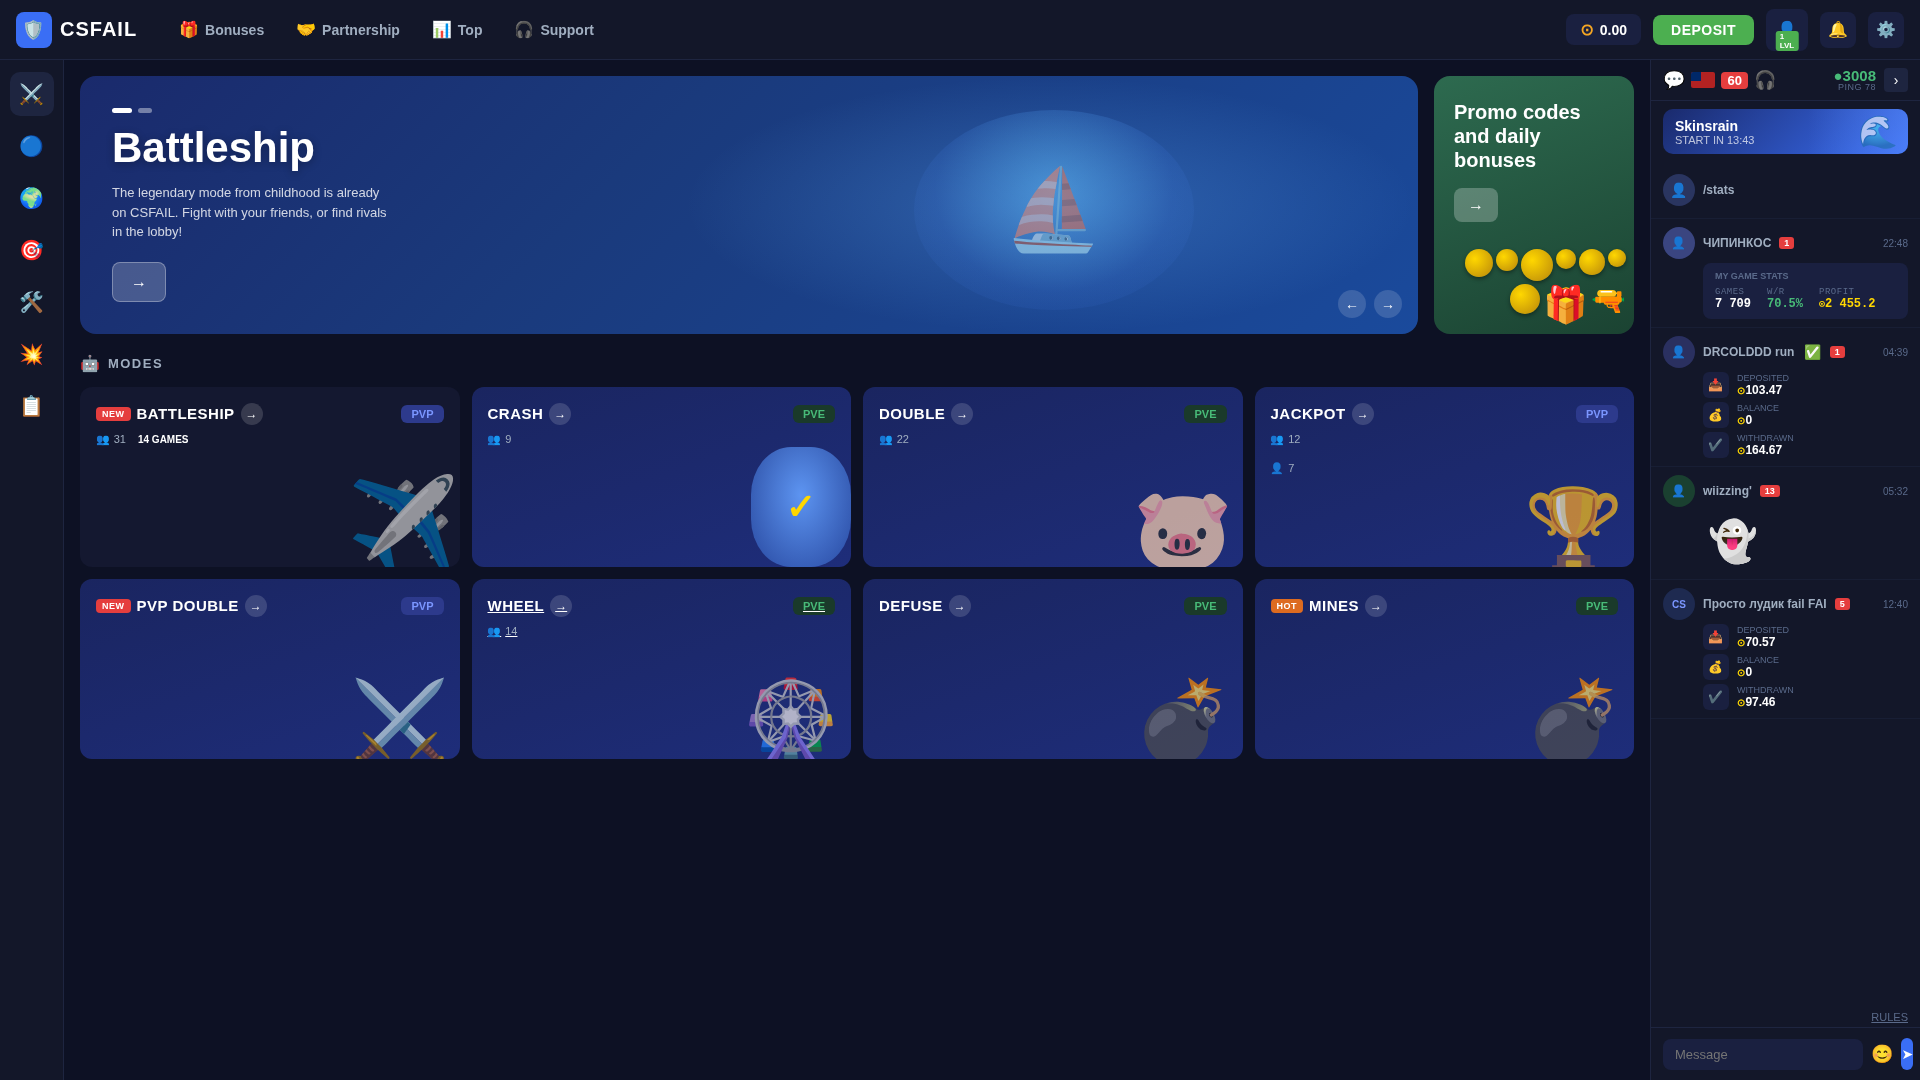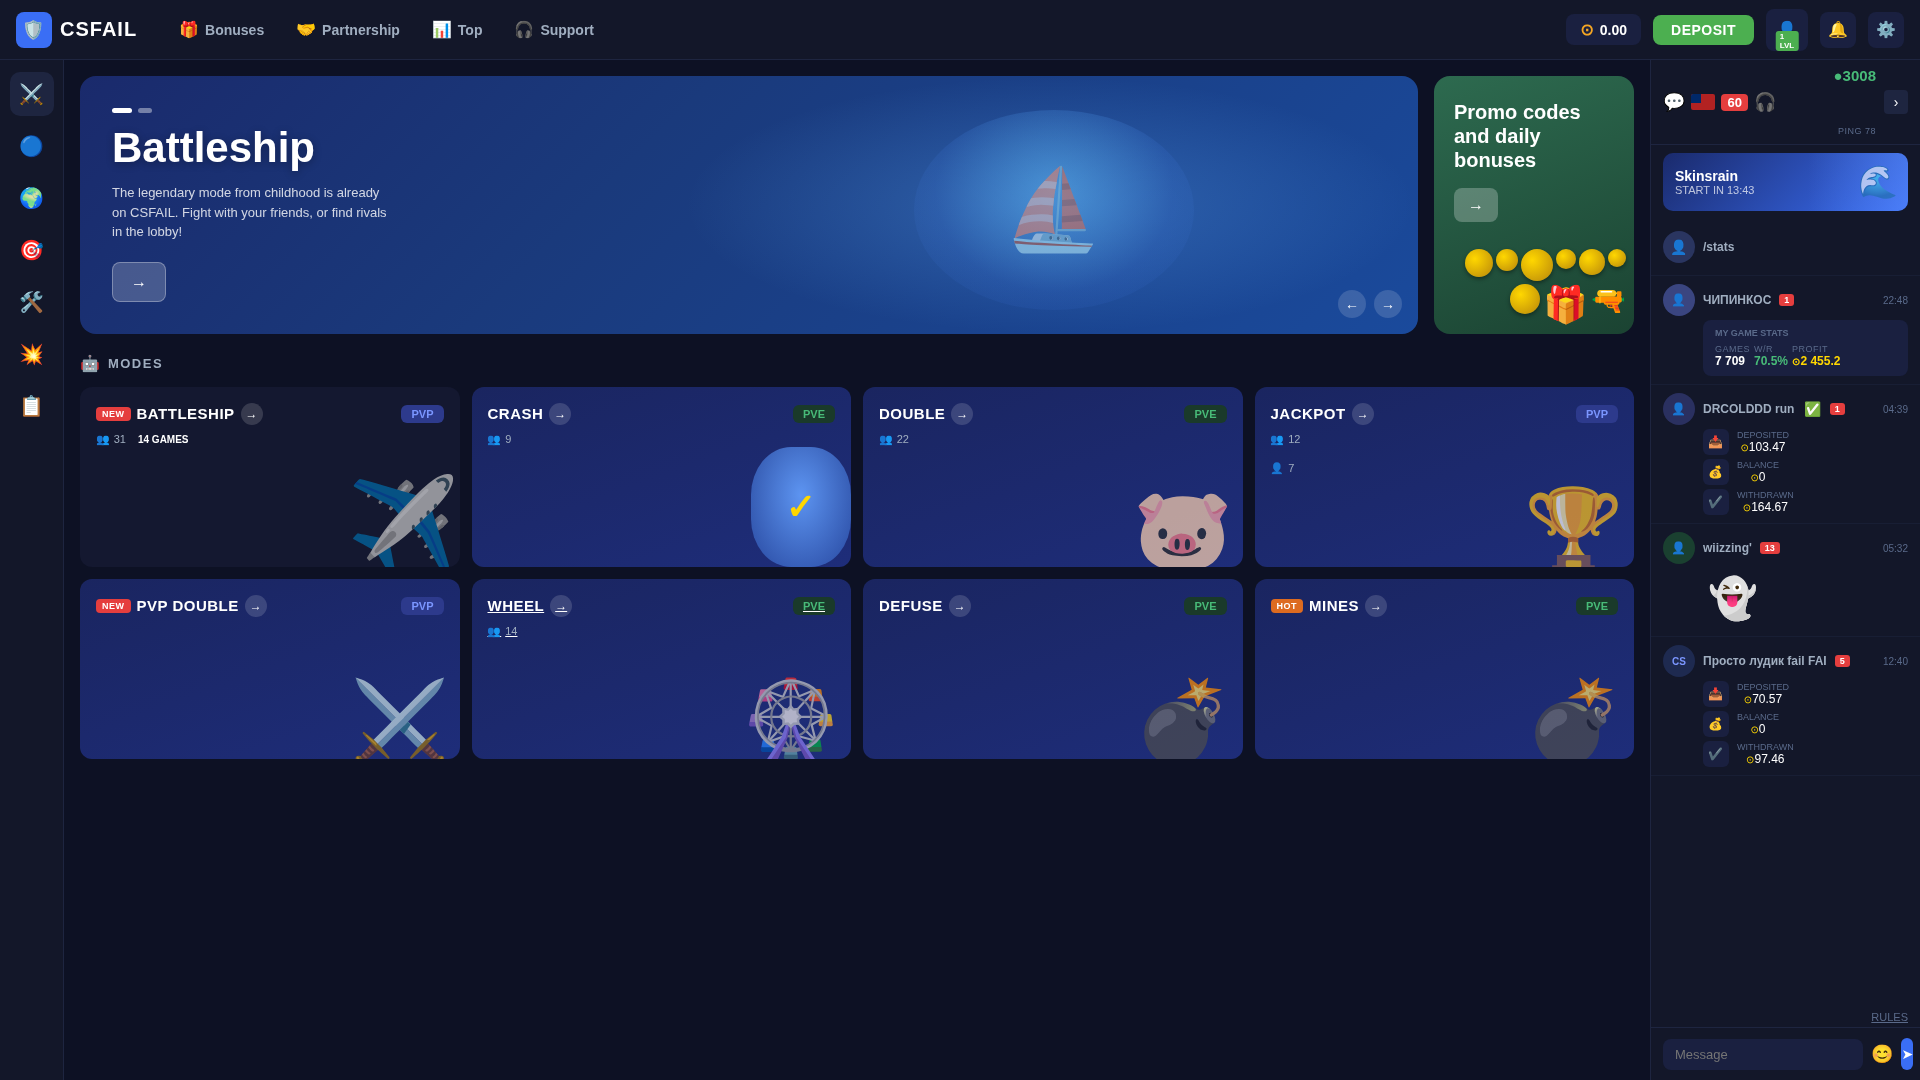--- a/index.html
+++ b/index.html
@@ -477,21 +477,21 @@
       align-items: center;
       justify-content: center;
       cursor: pointer;
       font-size: 14px;
     }
     
     .skinsrain-banner {
       margin: 8px 12px;
       border-radius: 10px;
       overflow: hidden;
-      height: 58px;
+      height: 45px;
       background: linear-gradient(135deg, #1a2a6c, #3a6ef5);
       display: flex;
       align-items: center;
       padding: 0 12px;
       cursor: pointer;
       position: relative;
     }
     .skinsrain-info { z-index: 1; }
     .skinsrain-name { font-size: 14px; font-weight: 700; }
     .skinsrain-sub { font-size: 11px; color: rgba(255,255,255,0.7); }
@@ -551,21 +551,22 @@
     }
     .chat-stats-box {
       background: #1a2040;
       border-radius: 8px;
       padding: 8px 12px;
       margin-left: 40px;
       margin-top: 4px;
     }
     .stats-row {
       display: flex;
-      gap: 4px;
+      gap: 16px;
+      font-family: Liberation Mono, monospace;
     }
     .stat-item {}
     .stat-label { font-size: 9px; color: #5a6a8a; text-transform: uppercase; letter-spacing: 0.5px; }
     .stat-value { font-size: 12px; font-weight: 700; }
     .stat-value.green { color: #48bb78; }
     .stat-value.gold { color: #ffd700; }
     .stat-value .coin-sym { color: #ffd700; font-size: 10px; }
     .chat-sticker {
       width: 60px;
       height: 60px;
@@ -590,21 +591,21 @@
       height: 26px;
       border-radius: 6px;
       background: #1a2040;
       display: flex;
       align-items: center;
       justify-content: center;
       font-size: 12px;
       color: #a0aec0;
     }
     .fin-label { font-size: 9px; color: #5a6a8a; text-transform: uppercase; }
-    .fin-value { font-size: 12px; font-weight: 400; text-align: center; }
+    .fin-value { font-size: 12px; font-weight: 700; }
     .fin-value .sym { color: #ffd700; font-size: 10px; }
     
     .chat-input-row {
       border-top: 1px solid #1e2540;
       padding: 10px 12px;
       display: flex;
       align-items: center;
       gap: 8px;
     }
     .chat-input {
@@ -658,21 +659,21 @@
       background: #002868;
     }
     
     .ping-container {
       display: flex;
       flex-direction: column;
       align-items: flex-end;
       line-height: 1;
     }
     .ping-val { font-size: 15px; font-weight: 700; color: #48bb78; }
-    .ping-txt { font-size: 9px; color: #5a6a8a; letter-spacing: 0.5px; margin-top: 44px; }
+    .ping-txt { font-size: 9px; color: #5a6a8a; letter-spacing: 0.5px; }
   </style>
 </head>
 <body>
 
 <header class="header">
   <div class="logo">
     <div class="logo-icon">🛡️</div>
     <span>CSFAIL</span>
   </div>
   <nav class="nav-items">

